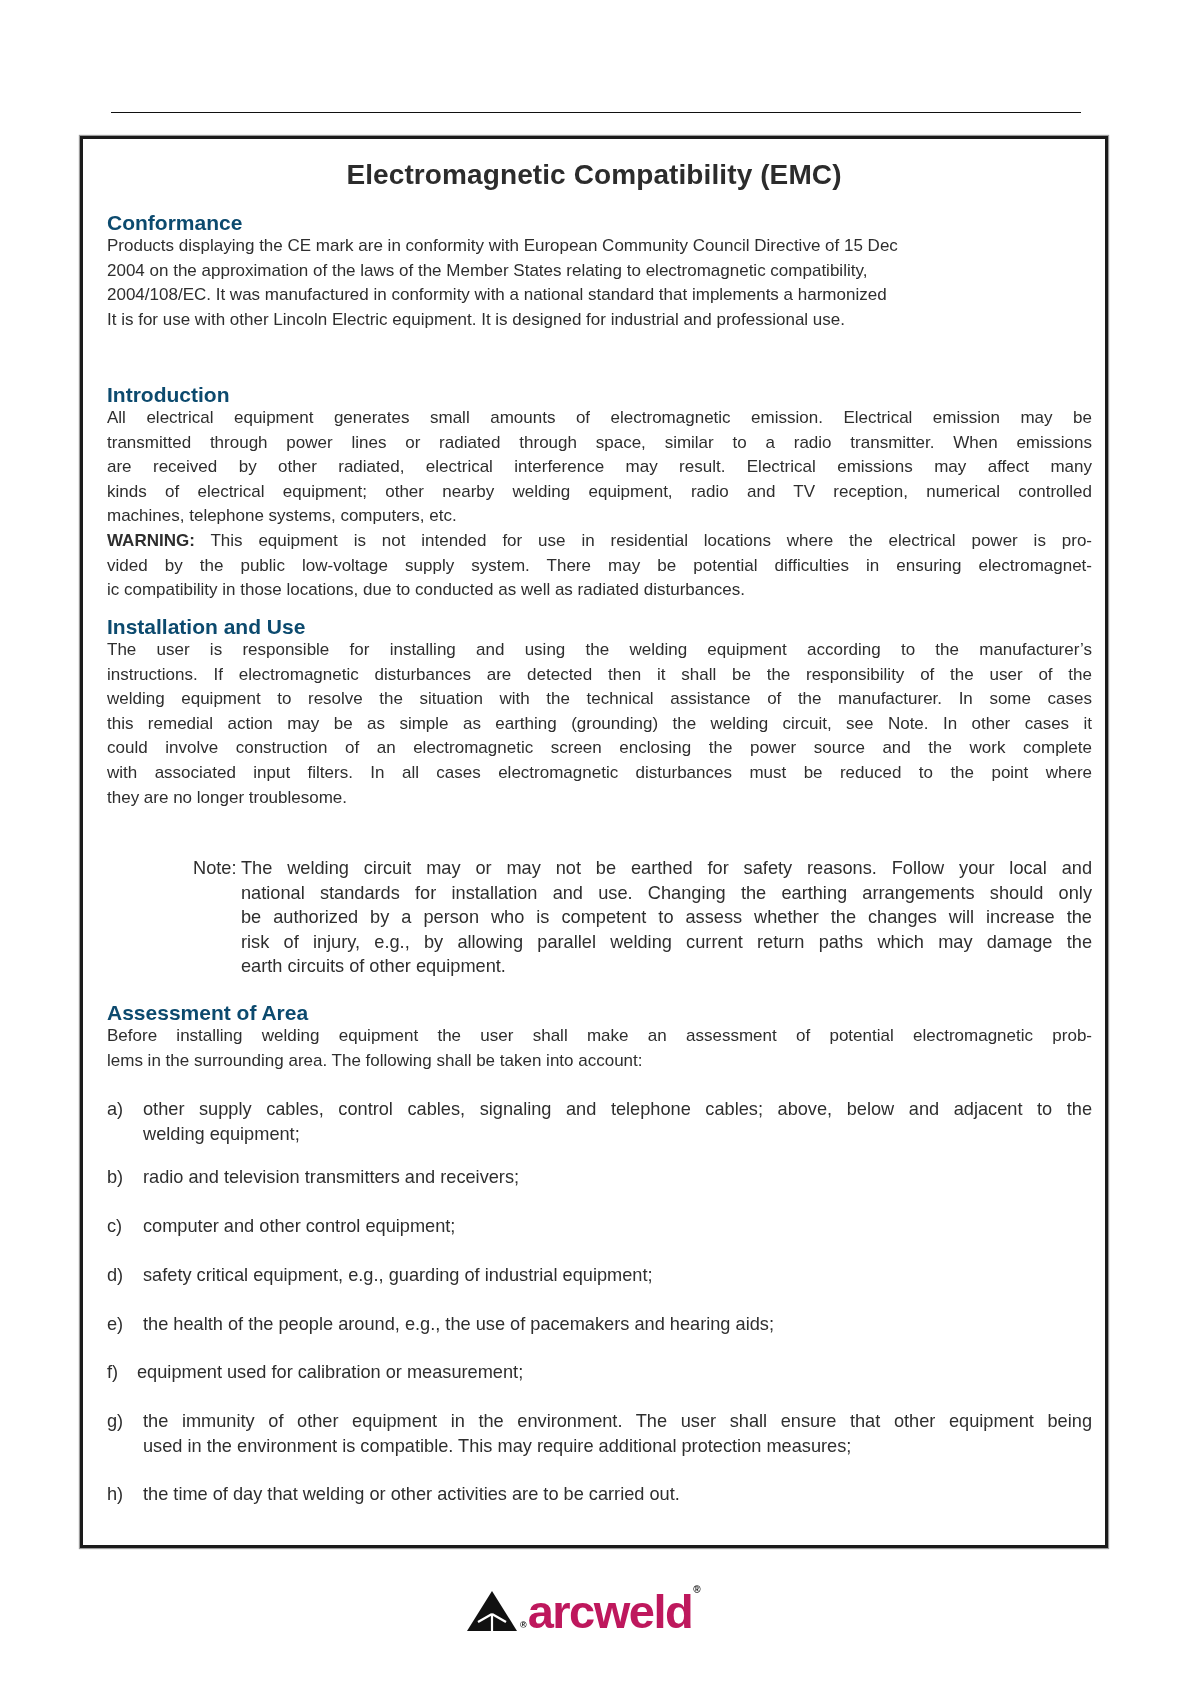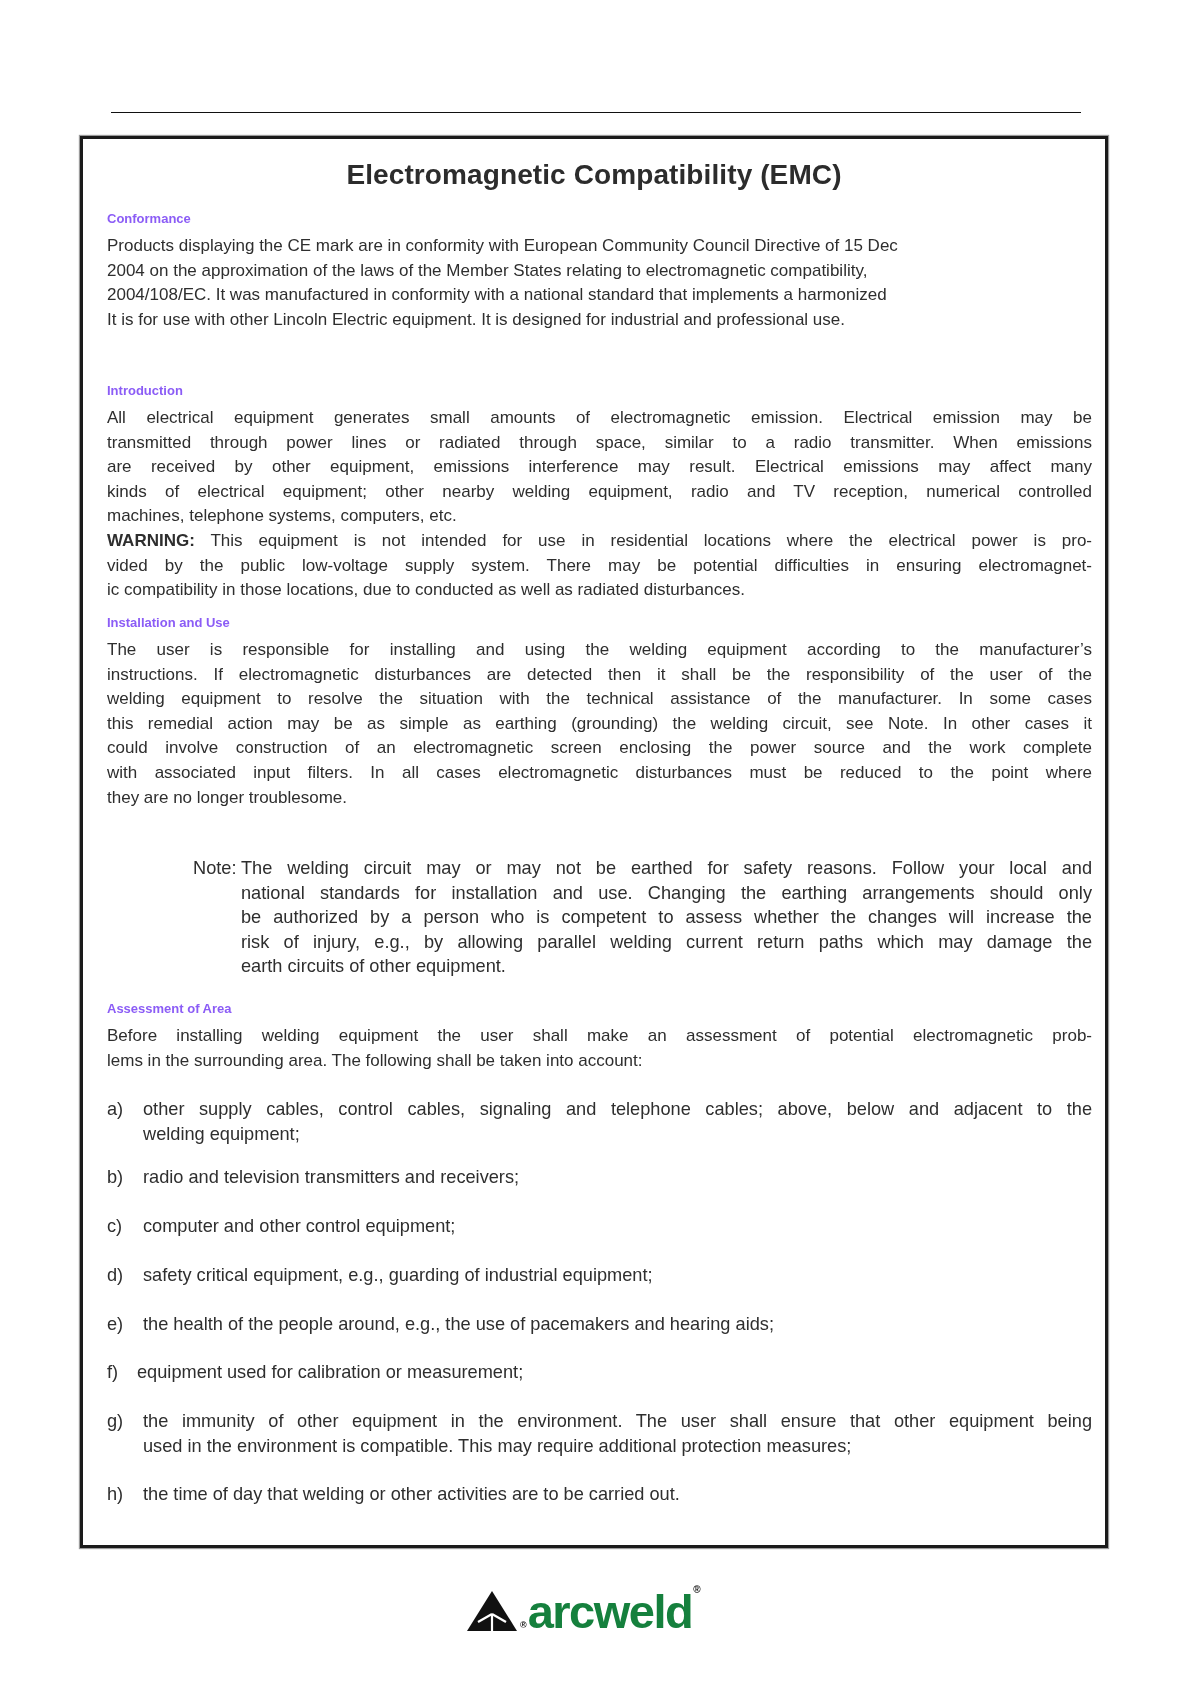--- a/index.html
+++ b/index.html
@@ -46,23 +46,23 @@
       top: 20px;
       text-align: center;
       font-size: 28px;
       font-weight: bold;
       color: #2c2c2c;
       letter-spacing: 0.1px;
     }
     .section-heading {
       position: absolute;
       left: 0;
-      font-size: 13px;
-      font-weight: bold;
-      color: #8b5cf6;
+      font-size: 21px;
+      font-weight: bold;
+      color: #0c4a6e;
     }
     .para {
       position: absolute;
       left: 0;
       width: 985px;
       font-size: 17px;
       line-height: 24.6px;
       color: #2e2e2e;
     }
     .para.justify { text-align: justify; }
@@ -145,21 +145,21 @@
     .logo-reg-small {
       font-size: 9px;
       font-weight: bold;
       color: #111;
       margin-right: 1px;
       margin-bottom: 2px;
     }
     .logo-text {
       font-size: 47px;
       font-weight: bold;
-      color: #15803d;
+      color: #be185d;
       line-height: 40px;
       letter-spacing: -1.5px;
     }
     .logo-reg {
       font-size: 10px;
       font-weight: bold;
       color: #111;
       align-self: flex-start;
       margin-left: 1px;
     }
@@ -179,21 +179,21 @@
       <span class="line">Products displaying the CE mark are in conformity with European Community Council Directive of 15 Dec</span>
       <span class="line">2004 on the approximation of the laws of the Member States relating to electromagnetic compatibility,</span>
       <span class="line">2004/108/EC. It was manufactured in conformity with a national standard that implements a harmonized</span>
       <span class="line">It is for use with other Lincoln Electric equipment. It is designed for industrial and professional use.</span>
     </div>
 
     <div class="section-heading" style="top:244px;">Introduction</div>
     <div class="para justify" style="top:267px;">
       <span class="line">All electrical equipment generates small amounts of electromagnetic emission. Electrical emission may be</span>
       <span class="line">transmitted through power lines or radiated through space, similar to a radio transmitter. When emissions</span>
-      <span class="line">are received by other equipment, emissions interference may result. Electrical emissions may affect many</span>
+      <span class="line">are received by other radiated, electrical interference may result. Electrical emissions may affect many</span>
       <span class="line">kinds of electrical equipment; other nearby welding equipment, radio and TV reception, numerical controlled</span>
       <span class="line last">machines, telephone systems, computers, etc.</span>
       <span class="line"><span class="warn-label">WARNING:</span><span> This equipment is not intended for use in residential locations where the electrical power is pro-</span></span>
       <span class="line">vided by the public low-voltage supply system. There may be potential difficulties in ensuring electromagnet-</span>
       <span class="line last">ic compatibility in those locations, due to conducted as well as radiated disturbances.</span>
     </div>
 
     <div class="section-heading" style="top:476px;">Installation and Use</div>
     <div class="para justify" style="top:499px;">
       <span class="line">The user is responsible for installing and using the welding equipment according to the manufacturer’s</span>

